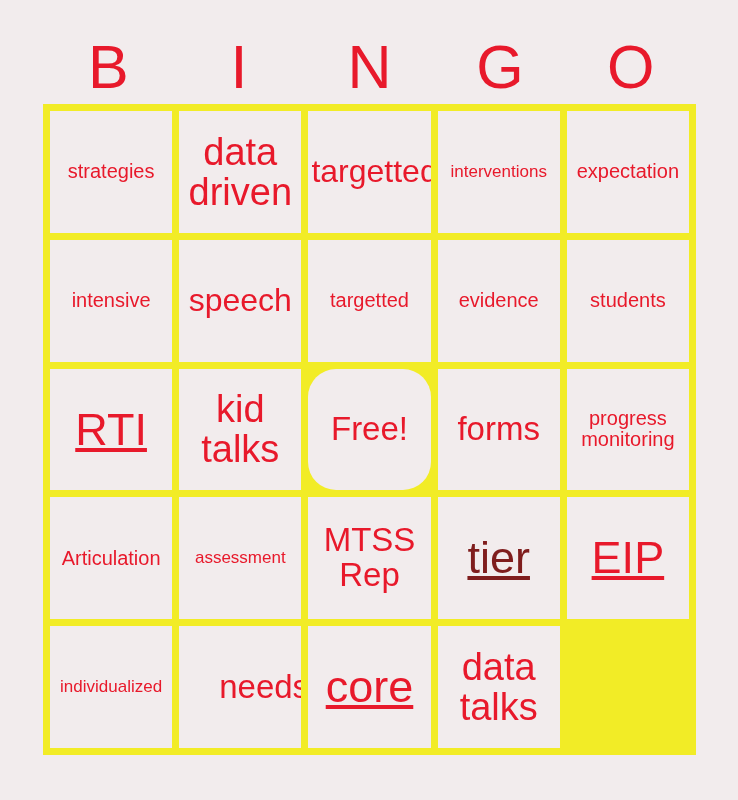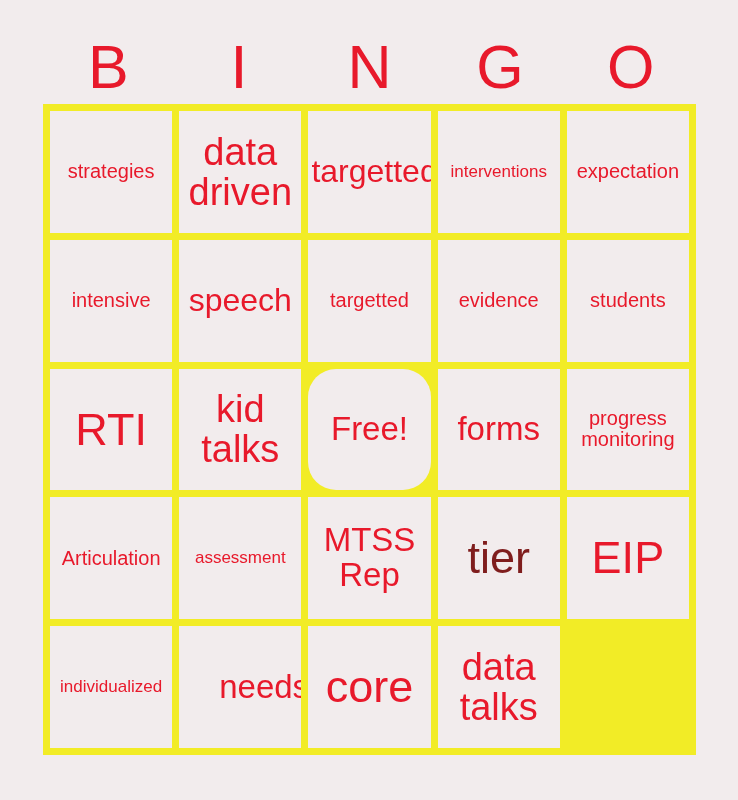--- a/index.html
+++ b/index.html
@@ -83,21 +83,21 @@
     font-weight: 400;
     white-space: pre-line;
   }
 
   
   .fs-xs  { font-size: 17px; }
   .fs-sm  { font-size: 20px; }
   .fs-md  { font-size: 32px; }
   .fs-lg  { font-size: 33px; }
   .fs-xl  { font-size: 38px; }
-  .fs-xxl { font-size: 45px; }
+  .fs-xxl { font-size: 45px; text-decoration: underline; }
 </style>
 </head>
 <body style="background: rgb(242, 236, 237);">
 
 <div id="card" style="background: rgb(242, 236, 237);">
 
   <div id="header">
     <div class="header-letter" style="color: rgb(232, 25, 43);">B</div>
     <div class="header-letter" style="color: rgb(232, 25, 43);">I</div>
     <div class="header-letter" style="color: rgb(232, 25, 43);">N</div>

